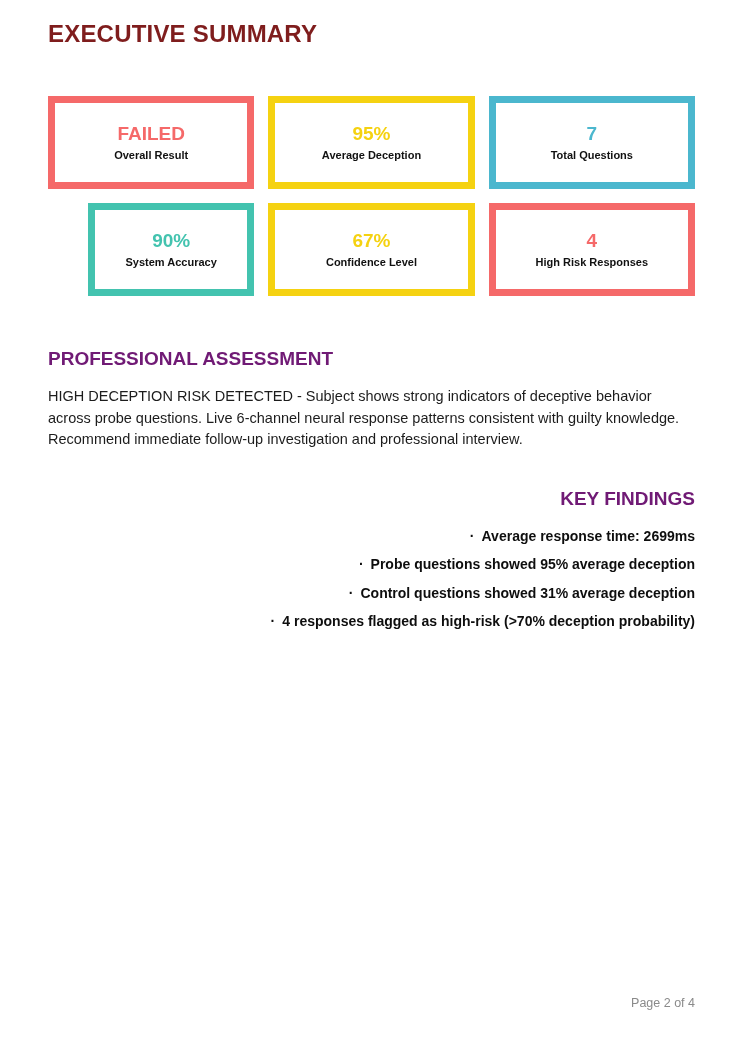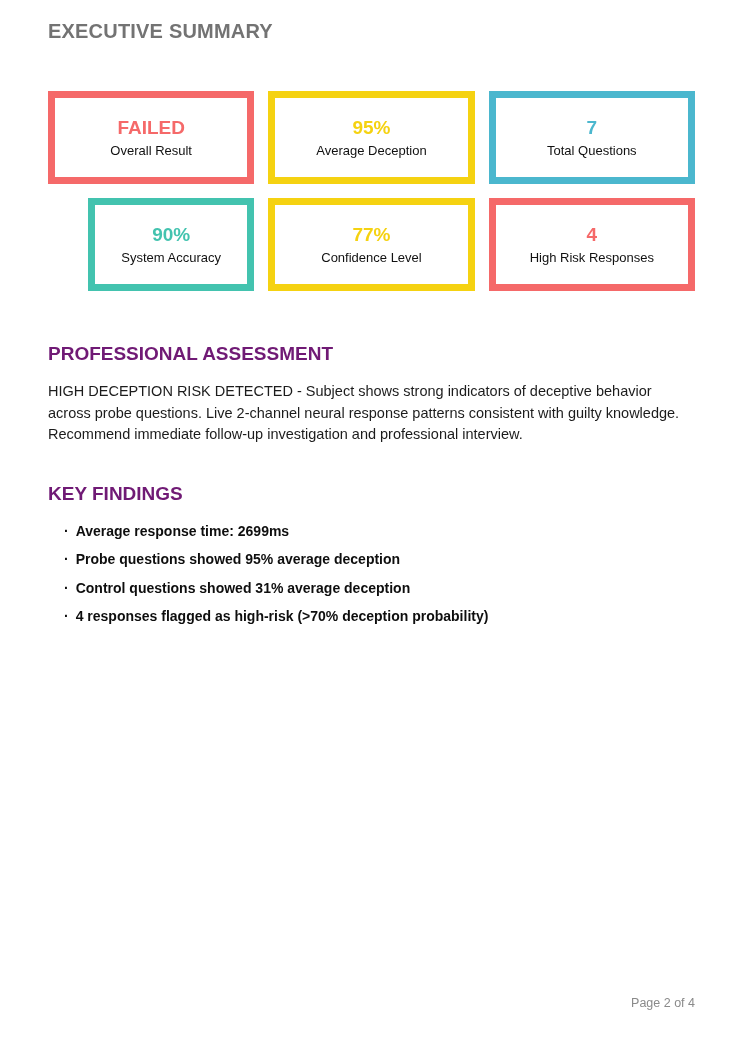--- a/index.html
+++ b/index.html
@@ -7,24 +7,24 @@
     width: 743px; height: 1044px;
     background: #ffffff;
     font-family: "Liberation Sans", sans-serif;
     color: #111111;
     overflow: hidden;
     position: relative;
   }
   .content { padding: 0 48px; }
   .doc-title {
     margin-top: 20px;
-    font-size: 20px;
+    font-size: 24px;
     font-weight: 700;
     letter-spacing: 0.2px;
-    color: #737373;
+    color: #7f1d1d;
   }
   .stat-grid {
     margin-top: 48px;
     display: grid;
     grid-template-columns: repeat(3, 1fr);
     column-gap: 14px;
     row-gap: 14px;
   }
   .stat-card {
     height: 93px;
@@ -35,40 +35,40 @@
     align-items: center;
     justify-content: center;
     gap: 7px;
   }
   .stat-value {
     font-size: 19px;
     font-weight: 700;
     line-height: 1;
   }
   .stat-label {
-    font-size: 13px;
-    font-weight: 400;
+    font-size: 11px;
+    font-weight: 700;
     color: #111111;
     line-height: 1;
   }
   .section-heading {
     font-size: 19px;
     font-weight: 700;
     color: #701a75;
   }
   .assessment-section { margin-top: 52px; }
   .assessment-body {
     margin-top: 16px;
     font-size: 14.5px;
     font-weight: 400;
     line-height: 21.5px;
     color: #1c1c1c;
     max-width: 648px;
   }
-  .findings-section { margin-top: 37px; }
+  .findings-section { margin-top: 37px; text-align: right; }
   .findings-list {
     list-style: none;
     margin-top: 19px;
     padding-left: 16px;
   }
   .findings-list li {
     font-size: 14px;
     font-weight: 700;
     color: #0e0e0e;
     margin-bottom: 14.5px;
@@ -110,34 +110,34 @@
       <div class="stat-value" style="color: rgb(75, 183, 206);">7</div>
       <div class="stat-label">Total Questions</div>
     </div>
 
     <div class="stat-card" style="border-color: rgb(67, 195, 175); margin-left: 40px;">
       <div class="stat-value" style="color: rgb(67, 195, 175);">90%</div>
       <div class="stat-label">System Accuracy</div>
     </div>
 
     <div class="stat-card" style="border-color: rgb(245, 210, 17);">
-      <div class="stat-value" style="color: rgb(245, 210, 17);">77%</div>
+      <div class="stat-value" style="color: rgb(245, 210, 17);">67%</div>
       <div class="stat-label">Confidence Level</div>
     </div>
 
     <div class="stat-card" style="border-color: rgb(245, 105, 105);">
       <div class="stat-value" style="color: rgb(245, 105, 105);">4</div>
       <div class="stat-label">High Risk Responses</div>
     </div>
 
   </div>
 
   <div class="assessment-section">
     <h2 class="section-heading">PROFESSIONAL ASSESSMENT</h2>
-    <p class="assessment-body">HIGH DECEPTION RISK DETECTED - Subject shows strong indicators of deceptive behavior across probe questions. Live 2-channel neural response patterns consistent with guilty knowledge. Recommend immediate follow-up investigation and professional interview.</p>
+    <p class="assessment-body">HIGH DECEPTION RISK DETECTED - Subject shows strong indicators of deceptive behavior across probe questions. Live 6-channel neural response patterns consistent with guilty knowledge. Recommend immediate follow-up investigation and professional interview.</p>
   </div>
 
   <div class="findings-section">
     <h2 class="section-heading">KEY FINDINGS</h2>
     <ul class="findings-list">
       <li><span class="bullet">·</span><span>Average response time: 2699ms</span></li>
       <li><span class="bullet">·</span><span>Probe questions showed 95% average deception</span></li>
       <li><span class="bullet">·</span><span>Control questions showed 31% average deception</span></li>
       <li><span class="bullet">·</span><span>4 responses flagged as high-risk (&gt;70% deception probability)</span></li>
     </ul>

